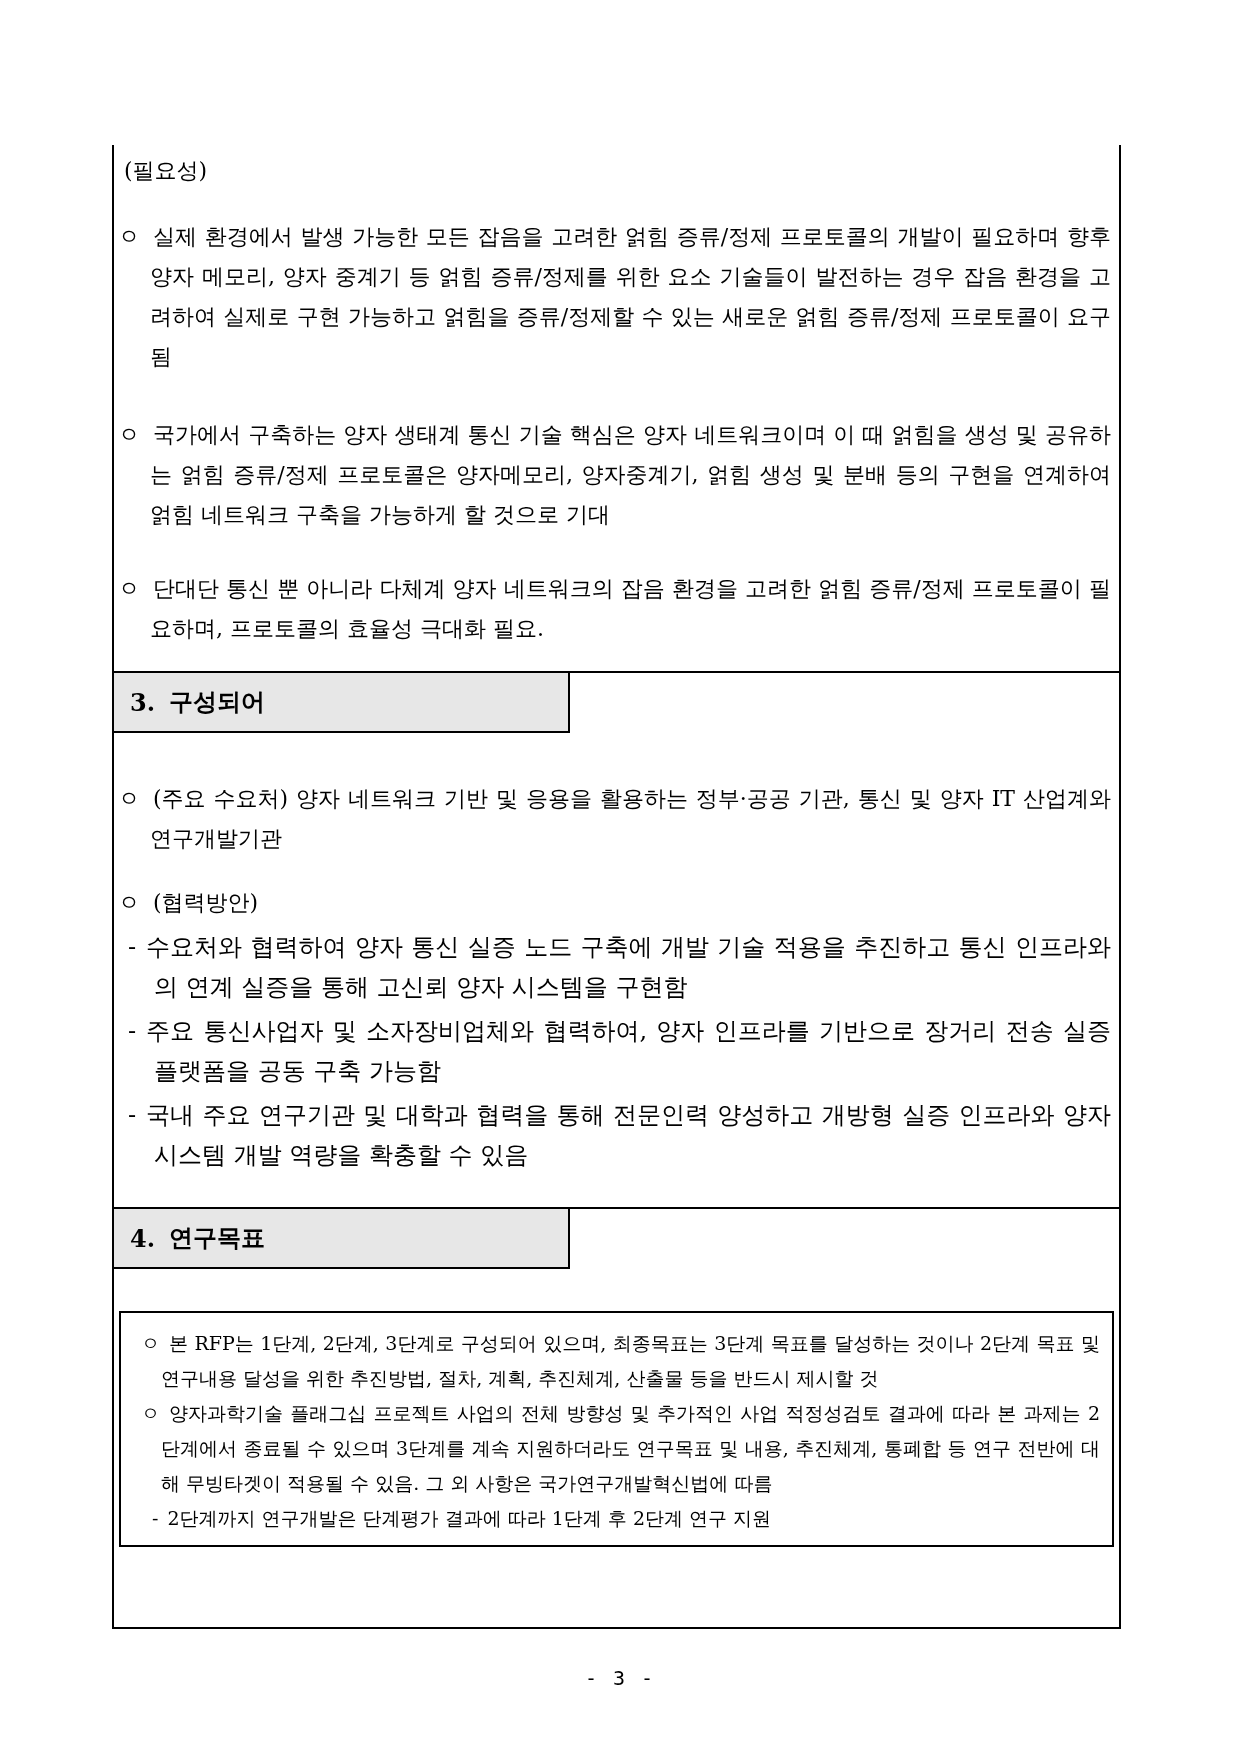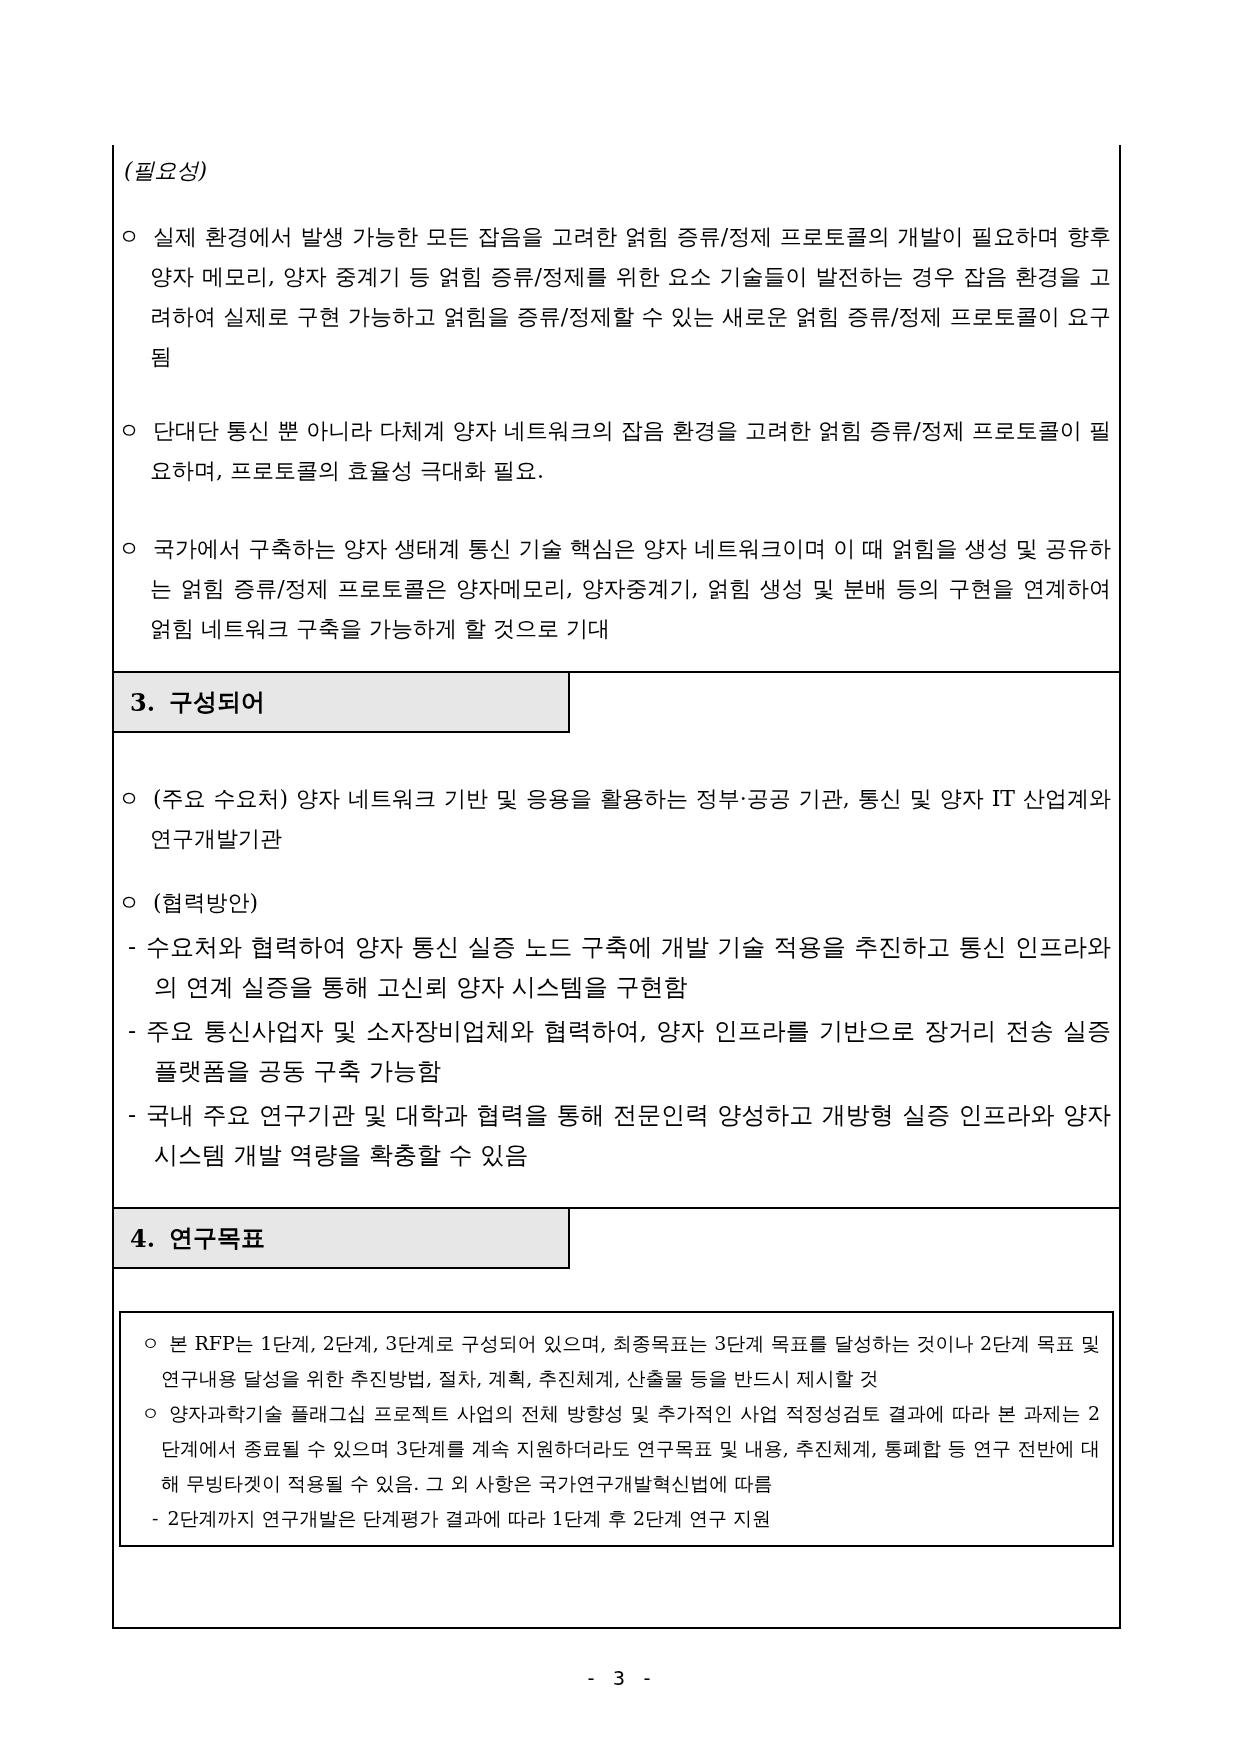--- a/index.html
+++ b/index.html
@@ -8,21 +8,21 @@
     font-family:"DejaVu Serif","Liberation Serif",serif;
   }
   .page { position:relative; width:1240px; height:1753px; overflow:hidden; background:#ffffff; }
 
   .frame {
     position:absolute; left:112px; top:145px; width:1009px; height:1484px;
     box-sizing:border-box;
     border-left:2px solid #000; border-right:2px solid #000; border-bottom:2px solid #000;
   }
 
-  .necessity-label { font-size:22px; line-height:40px; margin:6px 0 0 10px;font-style:italic; }
+  .necessity-label { font-size:22px; line-height:40px; margin:6px 0 0 10px; }
 
   .b-item {
     font-size:22px; line-height:40px; text-align:justify;
     padding-left:36px; padding-right:8px; text-indent:-32px;
   }
   .b-item .marker { margin-right:13px; }
   .mt26 { margin-top:26px; }
   .mt34 { margin-top:34px; }
   .mt38 { margin-top:38px; }
   .mt24 { margin-top:24px; }
@@ -67,26 +67,26 @@
 <div class="page">
 
   <div class="frame">
 
     <div class="necessity-label">(필요성)</div>
 
     <div class="b-item mt26">
       <span class="marker">ㅇ</span><span>실제 환경에서 발생 가능한 모든 잡음을 고려한 얽힘 증류/정제 프로토콜의 개발이 필요하며 향후 양자 메모리, 양자 중계기 등 얽힘 증류/정제를 위한 요소 기술들이 발전하는 경우 잡음 환경을 고려하여 실제로 구현 가능하고 얽힘을 증류/정제할 수 있는 새로운 얽힘 증류/정제 프로토콜이 요구됨</span>
     </div>
 
+    <div class="b-item mt38">
+      <span class="marker">ㅇ</span><span>국가에서 구축하는 양자 생태계 통신 기술 핵심은 양자 네트워크이며 이 때 얽힘을 생성 및 공유하는 얽힘 증류/정제 프로토콜은 양자메모리, 양자중계기, 얽힘 생성 및 분배 등의 구현을 연계하여 얽힘 네트워크 구축을 가능하게 할 것으로 기대</span>
+    </div>
+
     <div class="b-item mt34">
       <span class="marker">ㅇ</span><span>단대단 통신 뿐 아니라 다체계 양자 네트워크의 잡음 환경을 고려한 얽힘 증류/정제 프로토콜이 필요하며, 프로토콜의 효율성 극대화 필요.</span>
-    </div>
-
-    <div class="b-item mt38">
-      <span class="marker">ㅇ</span><span>국가에서 구축하는 양자 생태계 통신 기술 핵심은 양자 네트워크이며 이 때 얽힘을 생성 및 공유하는 얽힘 증류/정제 프로토콜은 양자메모리, 양자중계기, 얽힘 생성 및 분배 등의 구현을 연계하여 얽힘 네트워크 구축을 가능하게 할 것으로 기대</span>
     </div>
 
     <div class="section-bar">
       <div class="section-tab">
         <span class="sec-num">3.</span>
         <span>구성되어</span>
       </div>
     </div>
 
     <div class="sec-content">

